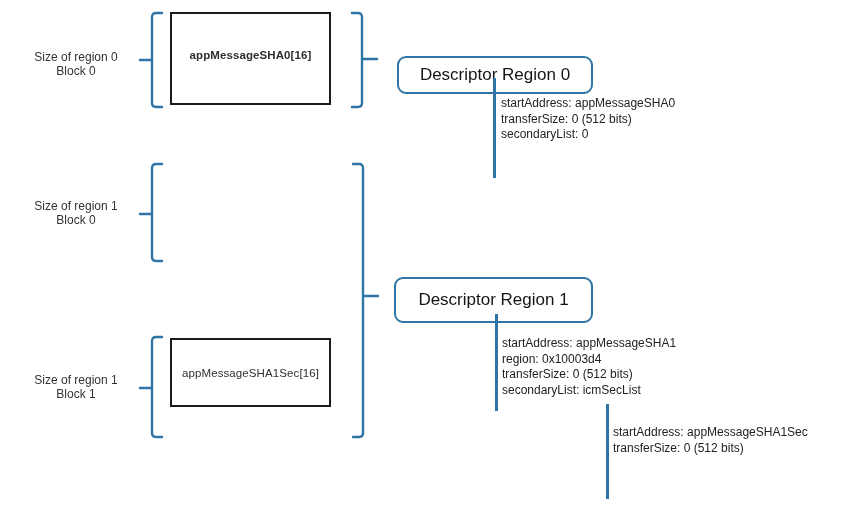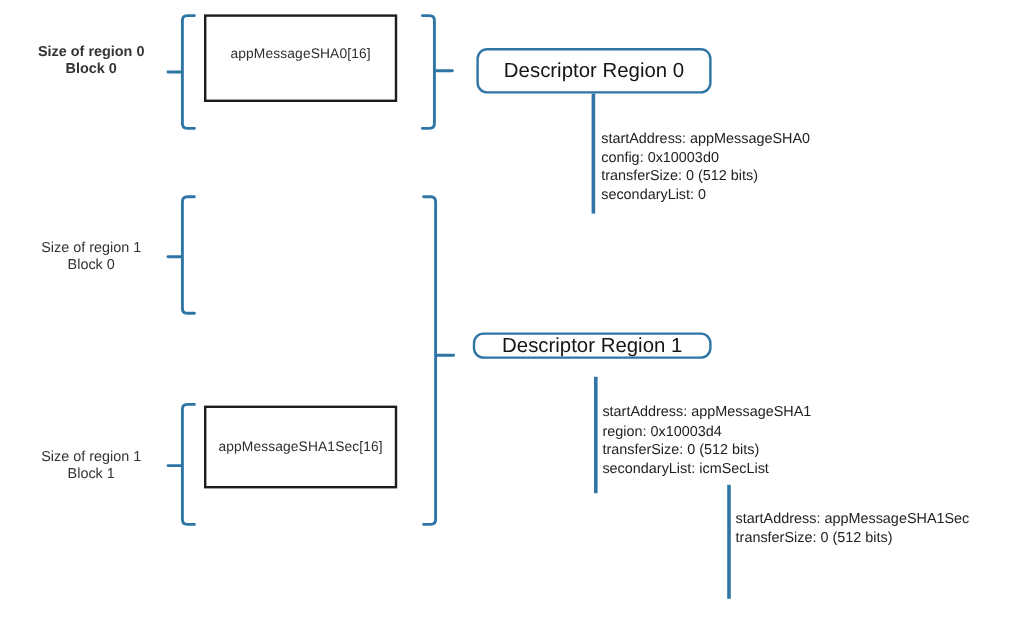--- a/index.html
+++ b/index.html
@@ -79,21 +79,21 @@
     color: #222222;
     white-space: nowrap;
   }
   .detail-block div { line-height: 15.7px; }
 </style>
 </head>
 <body>
 
 <div class="canvas">
 
-  <div class="abs size-label" style="left:15px; top:37px;font-weight:bold;">
+  <div class="abs size-label" style="left:15px; top:51px;">
     <div>Size of region 0</div>
     <div>Block 0</div>
   </div>
   <div class="abs size-label" style="left:15px; top:200px;">
     <div>Size of region 1</div>
     <div>Block 0</div>
   </div>
   <div class="abs size-label" style="left:15px; top:374px;">
     <div>Size of region 1</div>
     <div>Block 1</div>
@@ -102,48 +102,47 @@
   <svg class="abs bracket" style="left:136px; top:8px;" width="30" height="104" viewBox="0 0 30 104">
     <path d="M26,5 L20,5 Q16,5 16,9 L16,95 Q16,99 20,99 L26,99 M16,52 L4,52"></path>
   </svg>
   <svg class="abs bracket" style="left:136px; top:159px;" width="30" height="107" viewBox="0 0 30 107">
     <path d="M26,5 L20,5 Q16,5 16,9 L16,98 Q16,102 20,102 L26,102 M16,55 L4,55"></path>
   </svg>
   <svg class="abs bracket" style="left:136px; top:332px;" width="30" height="110" viewBox="0 0 30 110">
     <path d="M26,5 L20,5 Q16,5 16,9 L16,101 Q16,105 20,105 L26,105 M16,56 L4,56"></path>
   </svg>
 
-  <div class="abs mem-box" style="left:170px; top:12px; width:161px; height:73px; padding-bottom:8px;">
+  <div class="abs mem-box" style="left:170px; top:12px; width:161px; height:93px; padding-bottom:8px;font-weight:bold;">
     <span>appMessageSHA0[16]</span>
   </div>
   <div class="abs mem-box" style="left:170px; top:338px; width:161px; height:69px;">
     <span>appMessageSHA1Sec[16]</span>
   </div>
 
   <svg class="abs bracket" style="left:348px; top:8px;" width="34" height="104" viewBox="0 0 34 104">
     <path d="M4,5 L10,5 Q14,5 14,9 L14,95 Q14,99 10,99 L4,99 M14,51 L29,51"></path>
   </svg>
   <svg class="abs bracket" style="left:349px; top:159px;" width="34" height="283" viewBox="0 0 34 283">
     <path d="M4,5 L10,5 Q14,5 14,9 L14,274 Q14,278 10,278 L4,278 M14,137 L29,137"></path>
   </svg>
 
-  <div class="abs descriptor-box" style="left:397px; top:40px; width:196px; height:38px;">
+  <div class="abs descriptor-box" style="left:397px; top:56px; width:196px; height:38px;">
     <span>Descriptor Region 0</span>
   </div>
-  <div class="abs descriptor-box" style="left:394px; top:277px; width:199px; height:22px;">
+  <div class="abs descriptor-box" style="left:394px; top:277px; width:199px; height:46px;">
     <span>Descriptor Region 1</span>
   </div>
 
   <div class="abs connector" style="left:493px; top:78px; height:100px;"></div>
   <div class="abs connector" style="left:495px; top:314px; height:97px;"></div>
   <div class="abs connector" style="left:606px; top:404px; height:95px;"></div>
 
-  <div class="abs detail-block" style="left:501px; top:108px;">
+  <div class="abs detail-block" style="left:501px; top:96px;">
     <div>startAddress: appMessageSHA0</div>
-    <div>config: 0x10003d0</div>
     <div>transferSize: 0 (512 bits)</div>
     <div>secondaryList: 0</div>
   </div>
 
   <div class="abs detail-block" style="left:502px; top:336px;">
     <div>startAddress: appMessageSHA1</div>
     <div>region: 0x10003d4</div>
     <div>transferSize: 0 (512 bits)</div>
     <div>secondaryList: icmSecList</div>
   </div>

